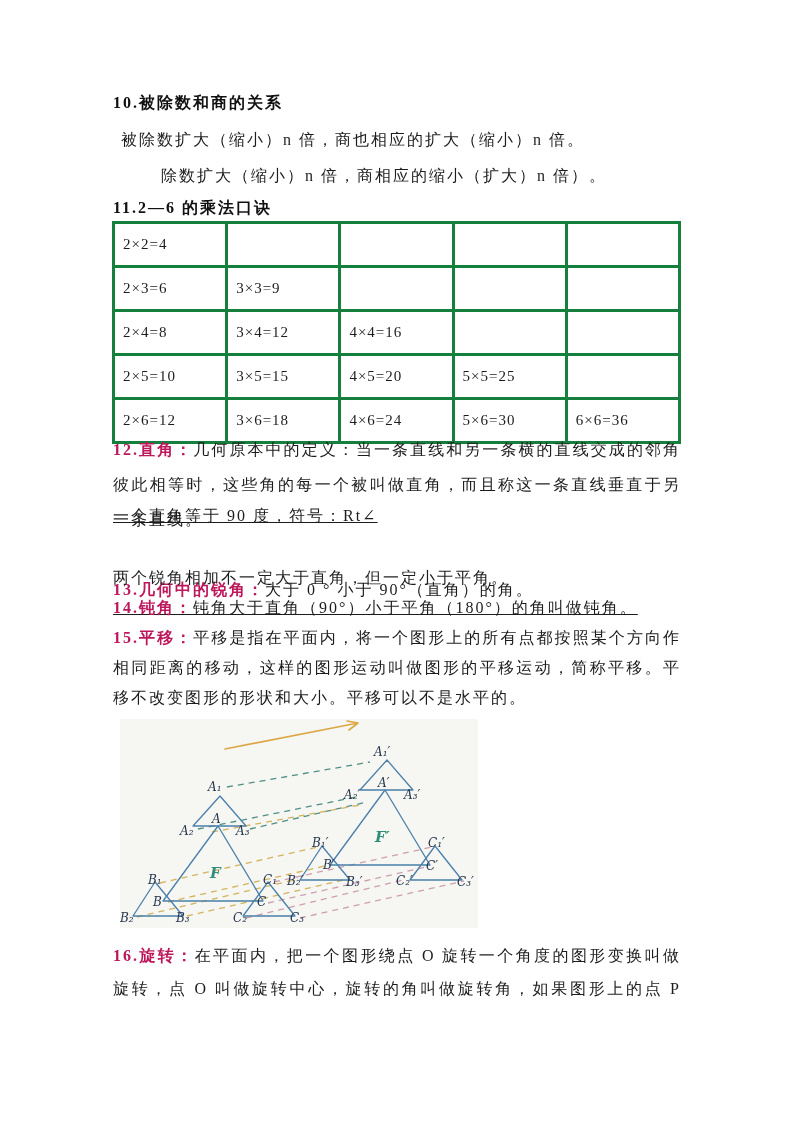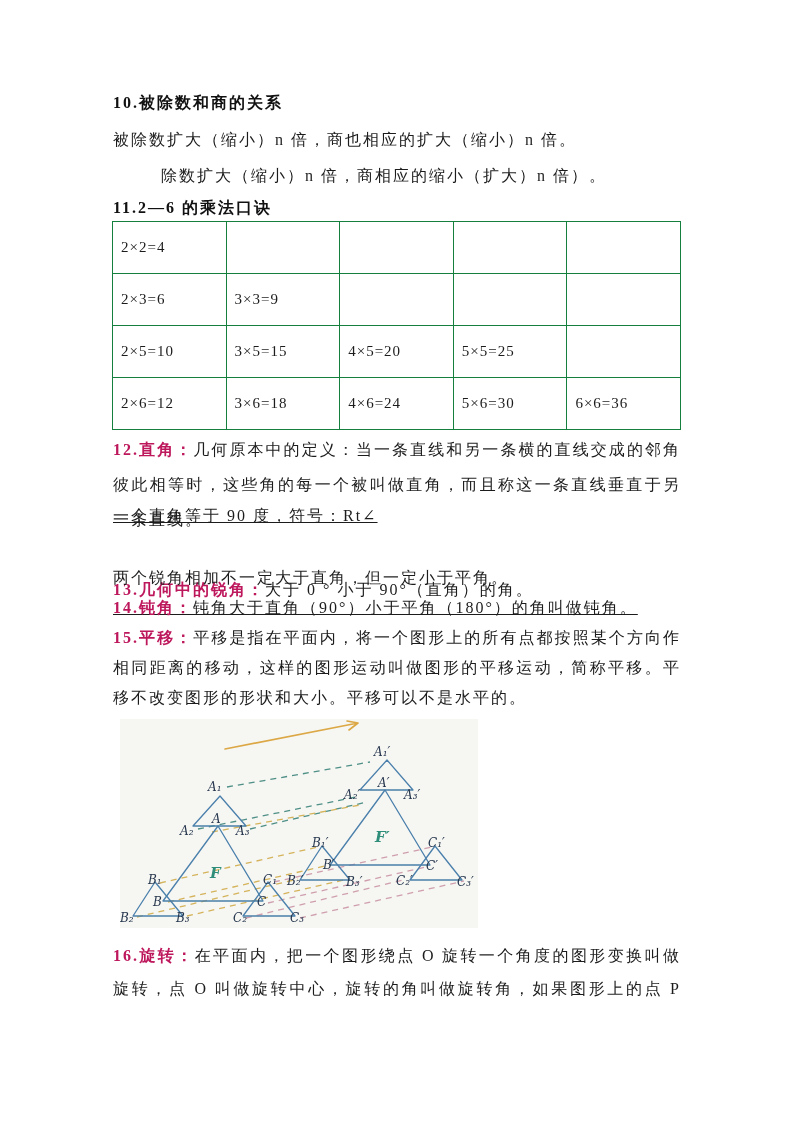--- a/index.html
+++ b/index.html
@@ -14,56 +14,63 @@
   .blk{position:absolute;left:113px;width:568px;font-size:16px;letter-spacing:2px;}
   .just{text-align:justify;text-align-last:left;}
   .hd{font-weight:bold;color:#111;}
   .lbl-b{font-weight:bold;color:#be185d;}
   table.mult{
     position:absolute;left:112px;top:221px;
     width:569px;height:209px;
     border-collapse:collapse;table-layout:fixed;
   }
   table.mult td{
-    border:1px solid #15803d;
+    border:3px solid #15803d;
     font-size:15px;letter-spacing:1px;
     padding:0 0 0 8px;vertical-align:middle;
     height:41px;
   }
   .figure{
     position:absolute;left:120px;top:719px;
     width:358px;height:209px;
     background:#f6f6f3;
   }
   .figure svg{display:block;width:358px;height:209px;}
   svg text{font-family:"DejaVu Serif","Liberation Serif",serif;}
 </style>
 </head>
 <body>
 
 <div class="page">
 
   <div class="blk hd" style="top:92px;line-height:22px;">10.被除数和商的关系</div>
-  <div class="blk" style="top:129px;line-height:22px;">被除数扩大（缩小）n 倍，商也相应的扩大（缩小）n 倍。</div>
+  <div class="blk" style="top:129px;line-height:22px;margin-left:8px;">被除数扩大（缩小）n 倍，商也相应的扩大（缩小）n 倍。</div>
   <div class="blk" style="top:165px;line-height:22px;padding-left:48px;">除数扩大（缩小）n 倍，商相应的缩小（扩大）n 倍）。</div>
   <div class="blk hd" style="top:197px;line-height:22px;">11.2—6 的乘法口诀</div>
 
   <table class="mult">
     <tbody>
         <tr>
       <td>2×2=4</td>
       <td></td>
       <td></td>
       <td></td>
       <td></td>
     </tr>
     <tr>
       <td>2×3=6</td>
       <td>3×3=9</td>
       <td></td>
+      <td></td>
+      <td></td>
+    </tr>
+    <tr>
+      <td>2×4=8</td>
+      <td>3×4=12</td>
+      <td>4×4=16</td>
       <td></td>
       <td></td>
     </tr>
     <tr>
       <td>2×5=10</td>
       <td>3×5=15</td>
       <td>4×5=20</td>
       <td>5×5=25</td>
       <td></td>
     </tr>

